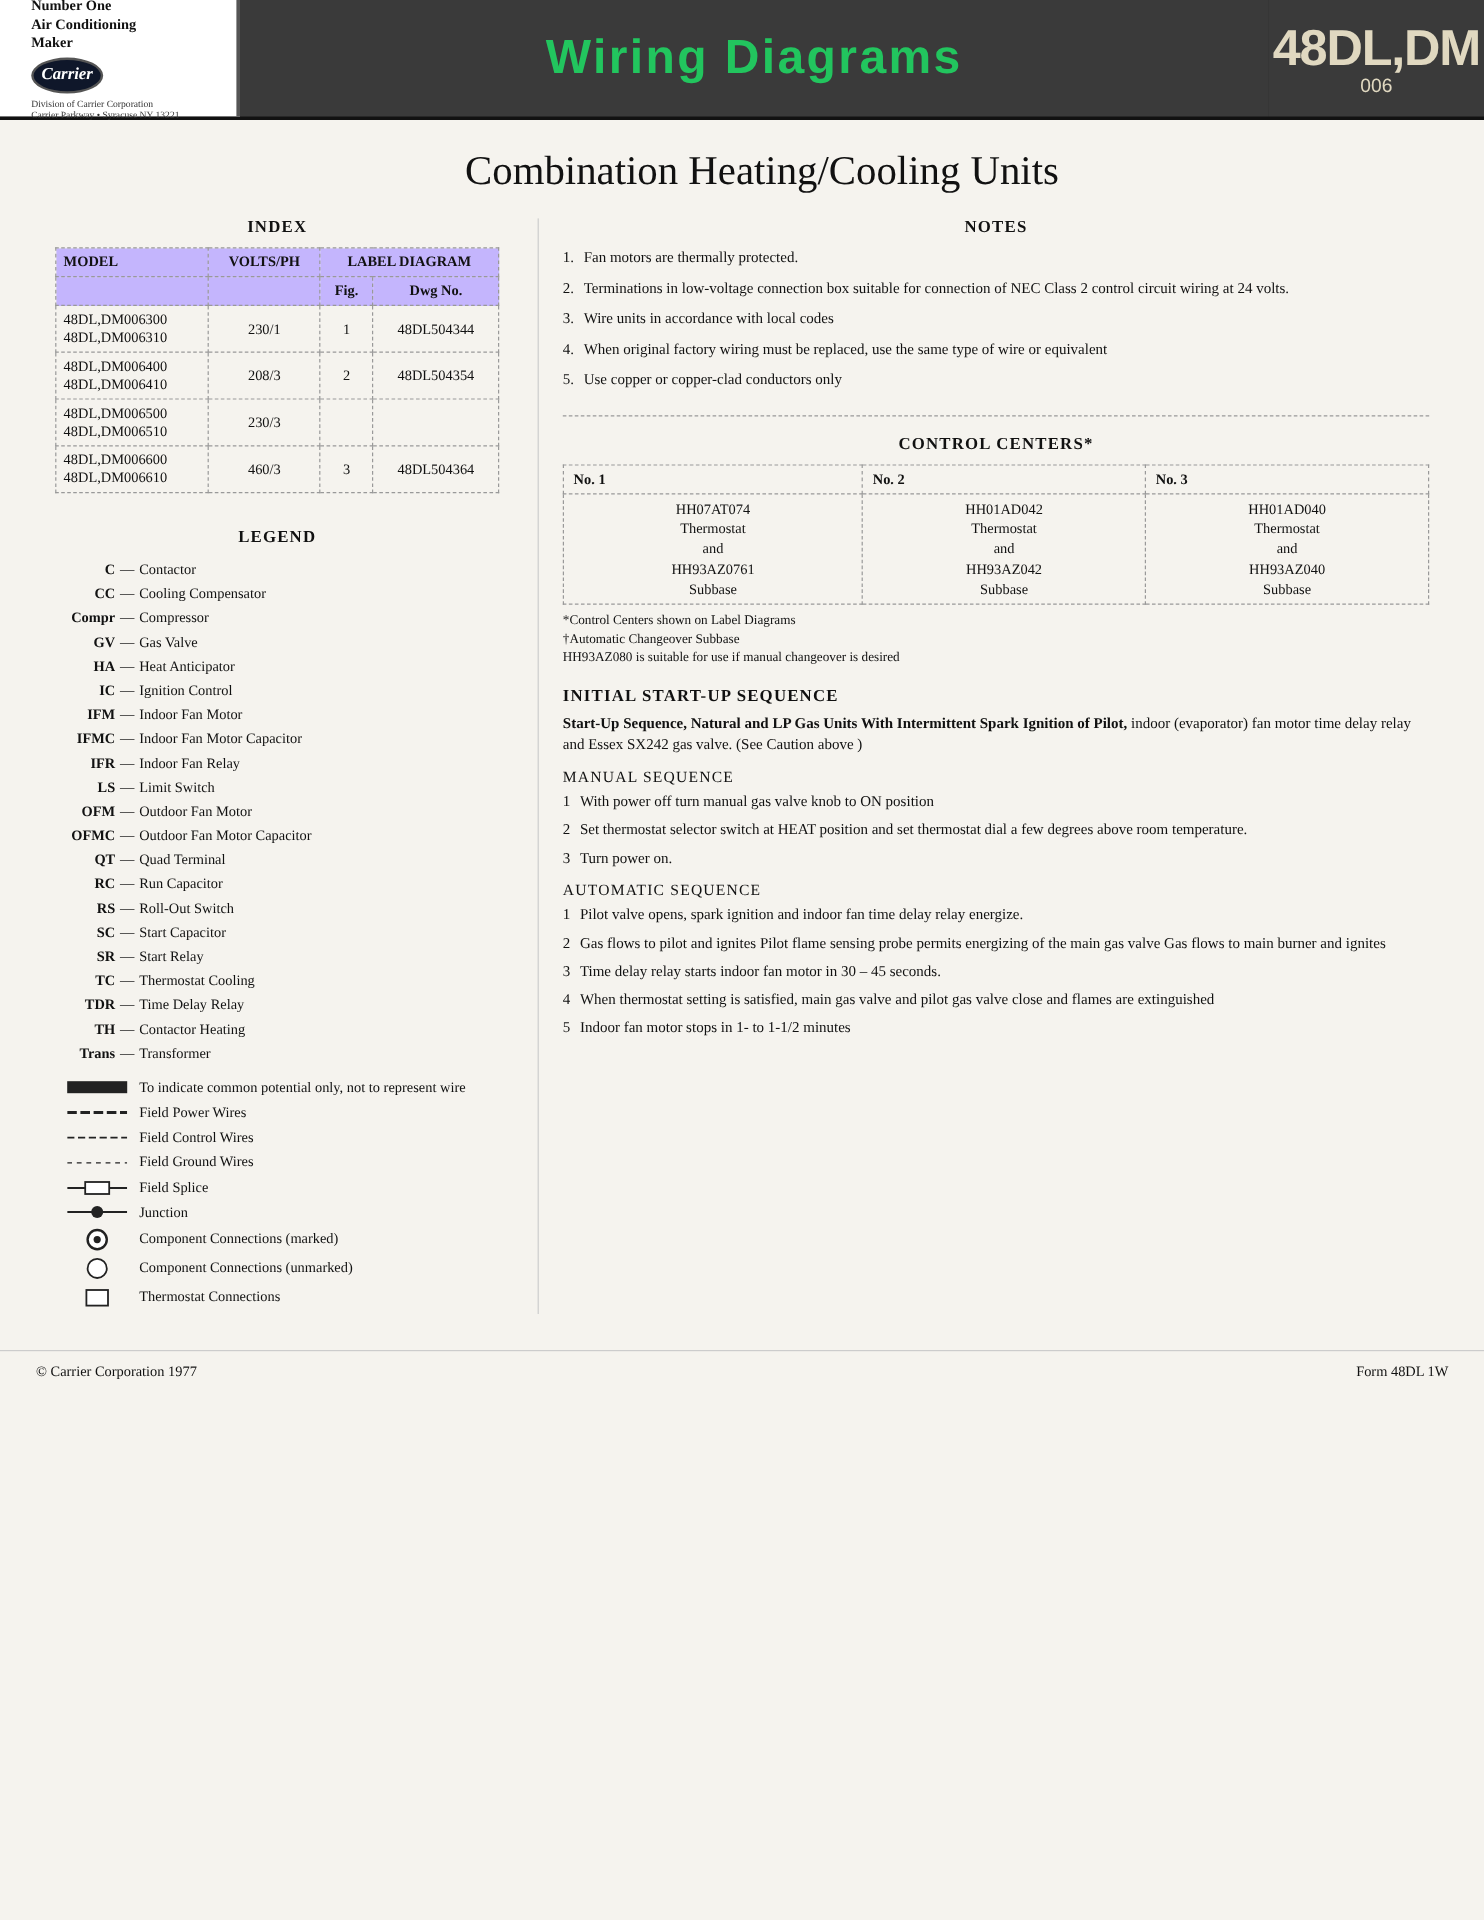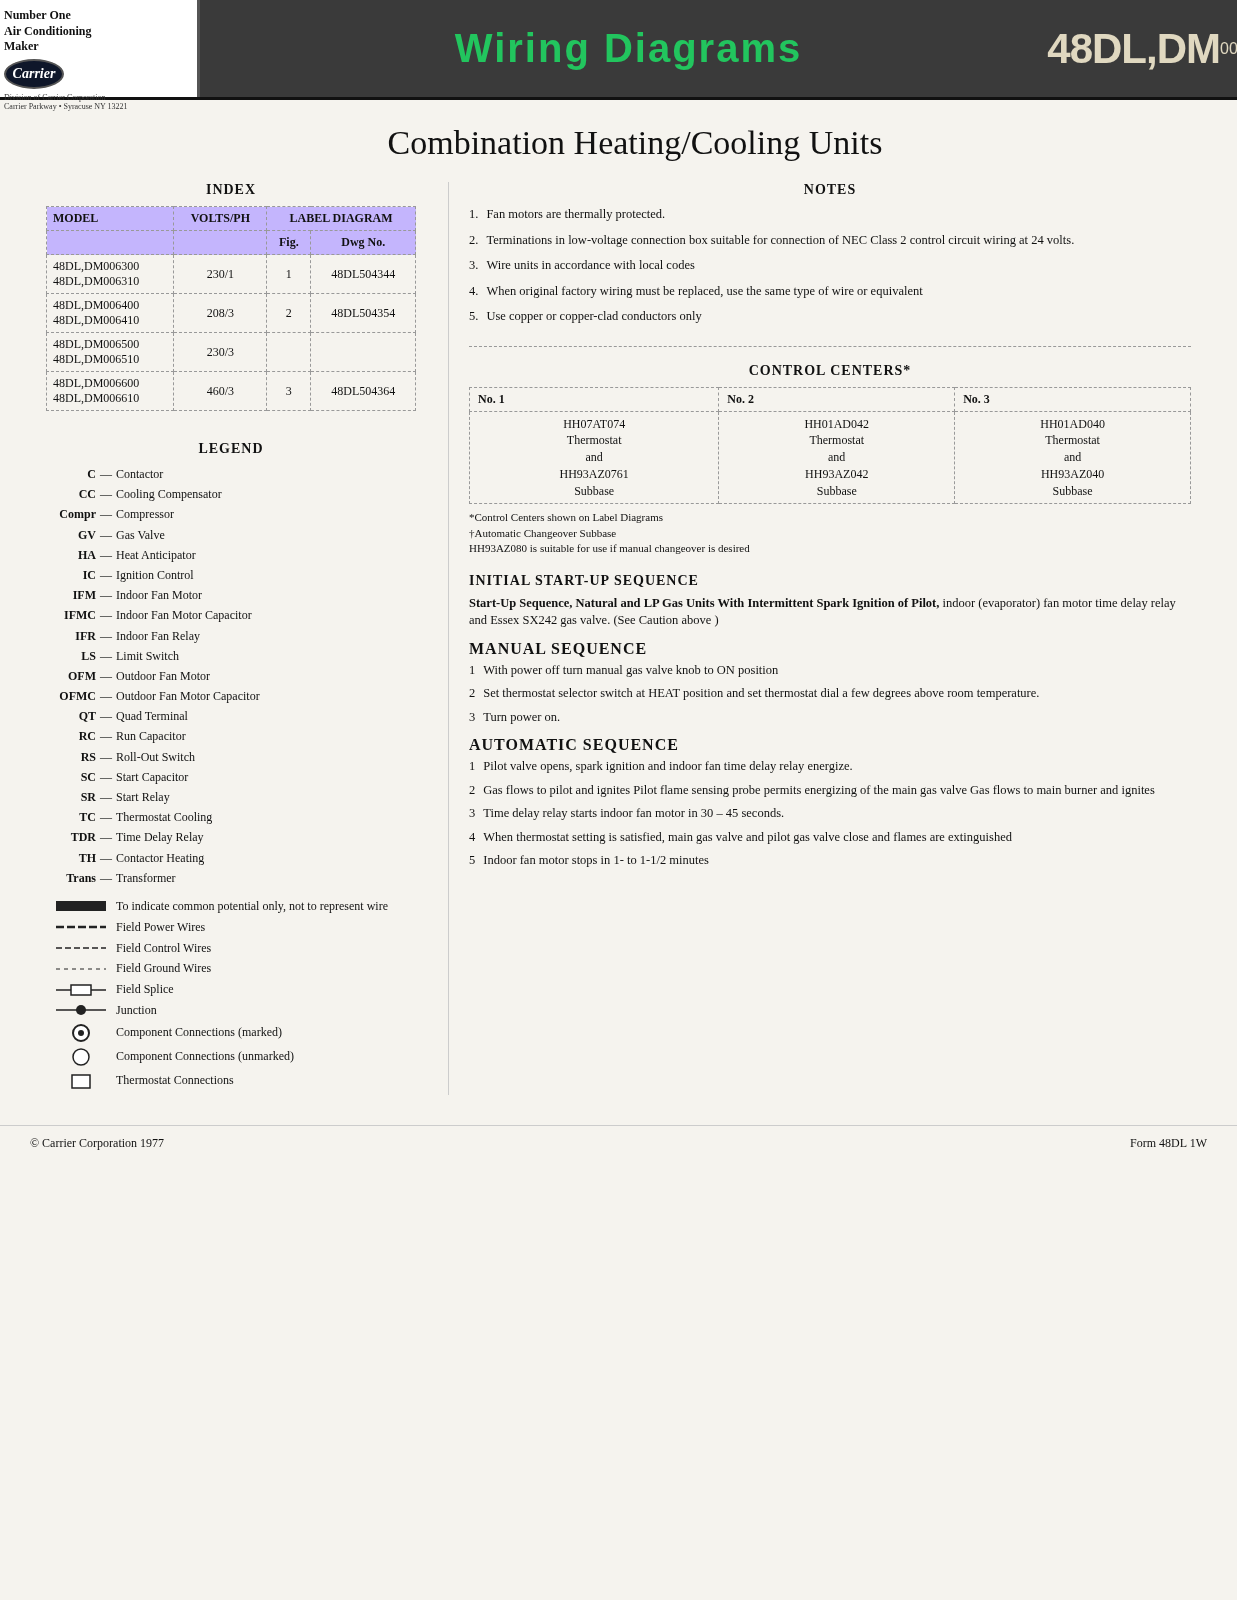--- a/index.html
+++ b/index.html
@@ -18,21 +18,22 @@
       align-items: stretch;
       background: #2a2a2a;
       height: 100px;
       border-bottom: 3px solid #111;
     }
     .header-left {
       background: #fff;
       width: 200px;
       display: flex;
       flex-direction: column;
-      padding: 8px 4px;
+      justify-content: center;
+      padding: 8px 26px;
       border-right: 3px solid #555;
     }
     .header-left .company-name {
       font-size: 12px;
       font-weight: bold;
       line-height: 1.3;
     }
     .header-left .carrier-logo {
       display: flex;
       align-items: center;
@@ -69,20 +70,21 @@
       color: #22c55e;
       font-size: 40px;
       font-family: 'Arial', sans-serif;
       letter-spacing: 2px;
       font-weight: bold;
     }
     .header-right {
       background: #3a3a3a;
       width: 180px;
       display: flex;
+      flex-direction: column;
       align-items: center;
       justify-content: center;
       padding: 8px;
     }
     .header-right .model-num {
       color: #e0d8c0;
       font-size: 42px;
       font-family: 'Arial Black', sans-serif;
       font-weight: 900;
       letter-spacing: -1px;
@@ -262,22 +264,22 @@
     }
     .startup-intro {
       font-size: 12.5px;
       margin-bottom: 10px;
       line-height: 1.4;
     }
     .startup-intro strong {
       font-weight: bold;
     }
     .sequence-title {
-      font-weight: bold;
-      font-size: 16px;
+      font-weight: normal;
+      font-size: 13px;
       margin: 10px 0 4px 0;
       letter-spacing: 1px;
     }
     .sequence-list {
       list-style: none;
       padding: 0;
     }
     .sequence-list li {
       display: flex;
       gap: 8px;

